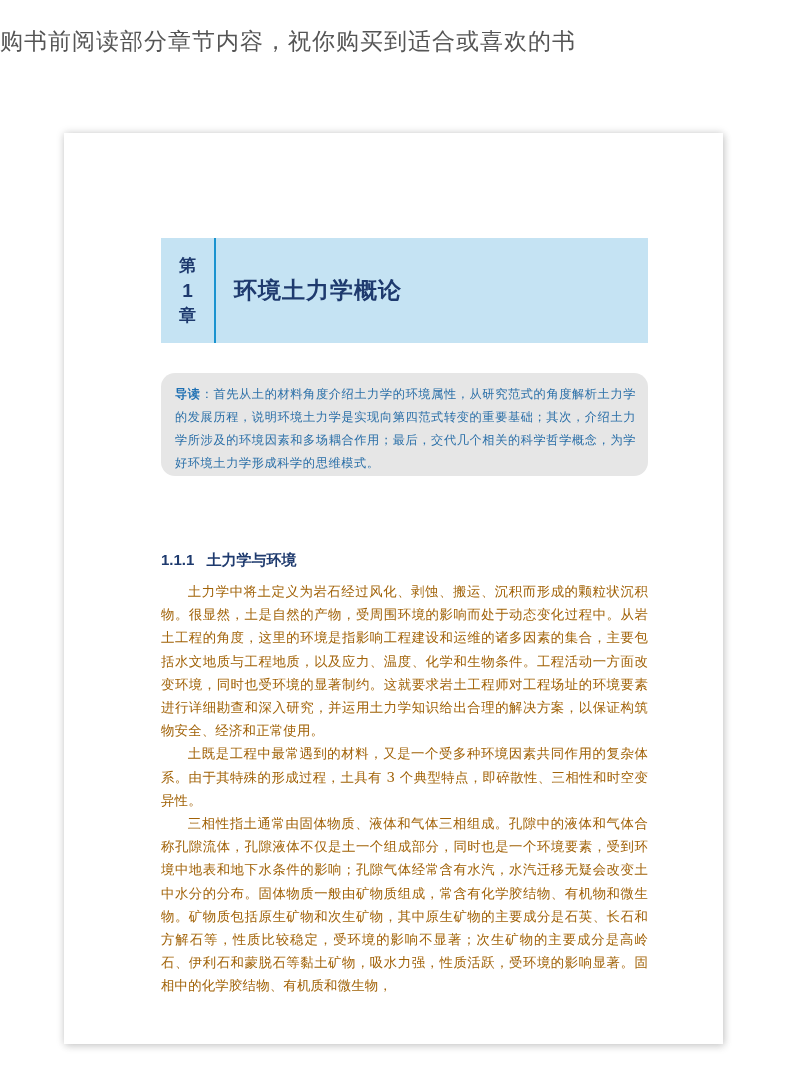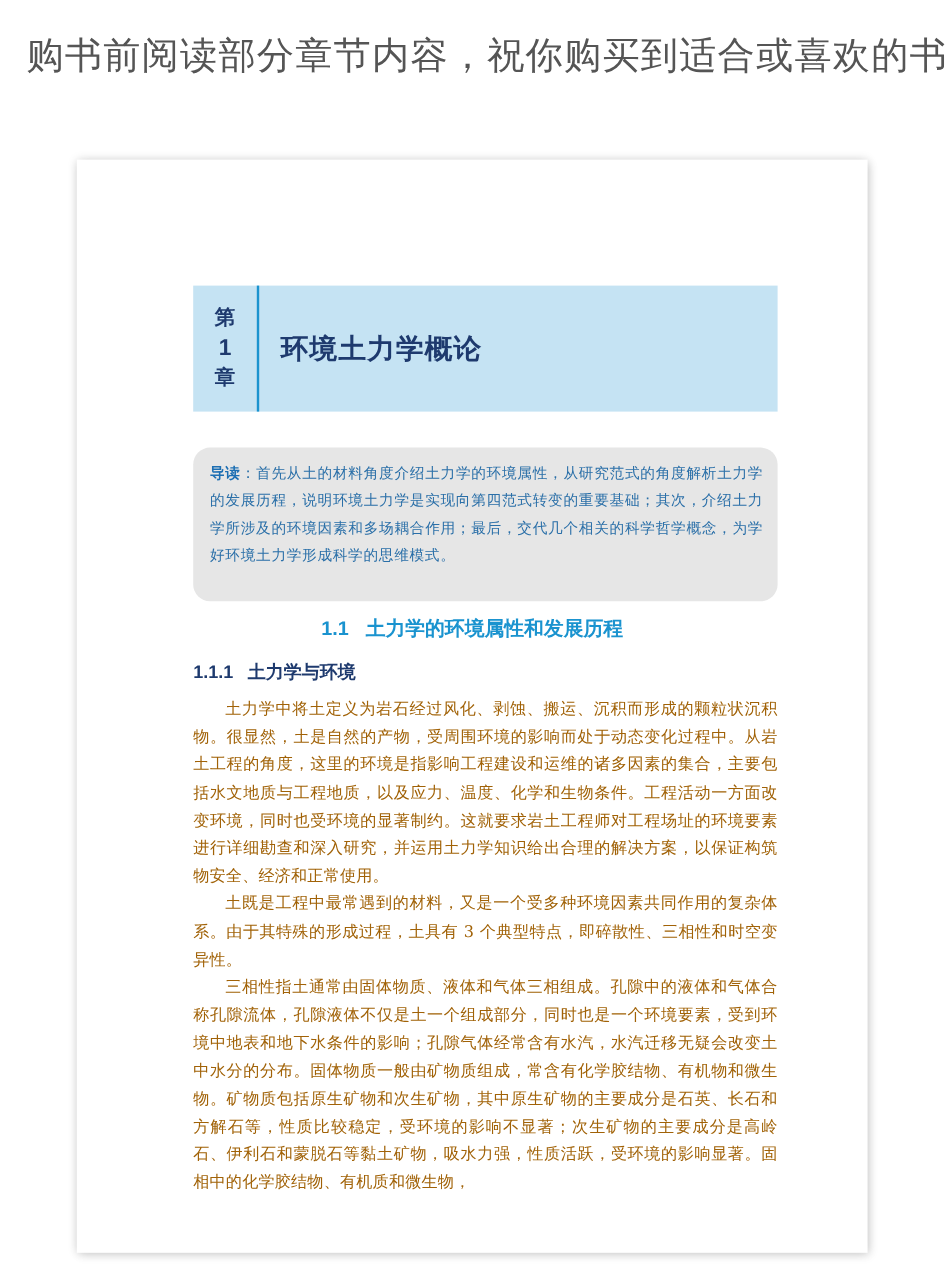--- a/index.html
+++ b/index.html
@@ -6,22 +6,22 @@
     body {
       width: 790px; height: 1069px;
       background: #ffffff;
       position: relative;
       overflow: hidden;
       font-family: "DejaVu Sans", "Liberation Sans", sans-serif;
     }
     .banner-caption {
       position: absolute;
       top: 26px; left: 0; width: 790px;
-      text-align: right;
-      font-size: 31px;
+      text-align: left;
+      font-size: 23px;
       color: #555555;
       letter-spacing: 1px;
       font-family: "DejaVu Sans", sans-serif;
     }
     .page {
       position: absolute;
       left: 64px; top: 133px;
       width: 659px; height: 911px;
       background: #ffffff;
       box-shadow: 0 0 8px rgba(0,0,0,0.18), 2px 3px 8px rgba(0,0,0,0.10);
@@ -52,21 +52,21 @@
       left: 73px; top: 0; height: 105px;
       display: flex; align-items: center;
       color: #1e3a6e;
       font-weight: bold;
       font-size: 23px;
       letter-spacing: 1px;
     }
     .intro-box {
       position: absolute;
       left: 97px; top: 240px;
-      width: 487px; height: 128px;
+      width: 487px; height: 103px;
       background: #e6e6e6;
       border-radius: 14px;
       box-sizing: border-box;
       padding: 10px 12px 8px 14px;
       font-family: "DejaVu Serif", "Liberation Serif", serif;
       font-size: 12.2px;
       line-height: 23px;
       color: #2a6fa8;
       letter-spacing: 0.6px;
       text-align: justify;
@@ -120,23 +120,20 @@
       <span>章</span>
     </div>
     <div class="chapter-divider"></div>
     <div class="chapter-title">环境土力学概论</div>
   </div>
 
   <div class="intro-box">
     <span class="lead">导读</span><span>：首先从土的材料角度介绍土力学的环境属性，从研究范式的角度解析土力学的发展历程，说明环境土力学是实现向第四范式转变的重要基础；其次，介绍土力学所涉及的环境因素和多场耦合作用；最后，交代几个相关的科学哲学概念，为学好环境土力学形成科学的思维模式。</span>
   </div>
 
-  <div class="section-title">
-    <span class="sec-num">1.1</span><span>土力学的环境属性和发展历程</span>
-  </div>
 
   <div class="subsection-title">
     <span class="sub-num">1.1.1</span><span>土力学与环境</span>
   </div>
 
   <div class="body-text">
     <p>土力学中将土定义为岩石经过风化、剥蚀、搬运、沉积而形成的颗粒状沉积物。很显然，土是自然的产物，受周围环境的影响而处于动态变化过程中。从岩土工程的角度，这里的环境是指影响工程建设和运维的诸多因素的集合，主要包括水文地质与工程地质，以及应力、温度、化学和生物条件。工程活动一方面改变环境，同时也受环境的显著制约。这就要求岩土工程师对工程场址的环境要素进行详细勘查和深入研究，并运用土力学知识给出合理的解决方案，以保证构筑物安全、经济和正常使用。</p>
     <p>土既是工程中最常遇到的材料，又是一个受多种环境因素共同作用的复杂体系。由于其特殊的形成过程，土具有 3 个典型特点，即碎散性、三相性和时空变异性。</p>
     <p>三相性指土通常由固体物质、液体和气体三相组成。孔隙中的液体和气体合称孔隙流体，孔隙液体不仅是土一个组成部分，同时也是一个环境要素，受到环境中地表和地下水条件的影响；孔隙气体经常含有水汽，水汽迁移无疑会改变土中水分的分布。固体物质一般由矿物质组成，常含有化学胶结物、有机物和微生物。矿物质包括原生矿物和次生矿物，其中原生矿物的主要成分是石英、长石和方解石等，性质比较稳定，受环境的影响不显著；次生矿物的主要成分是高岭石、伊利石和蒙脱石等黏土矿物，吸水力强，性质活跃，受环境的影响显著。固相中的化学胶结物、有机质和微生物，</p>
   </div>

